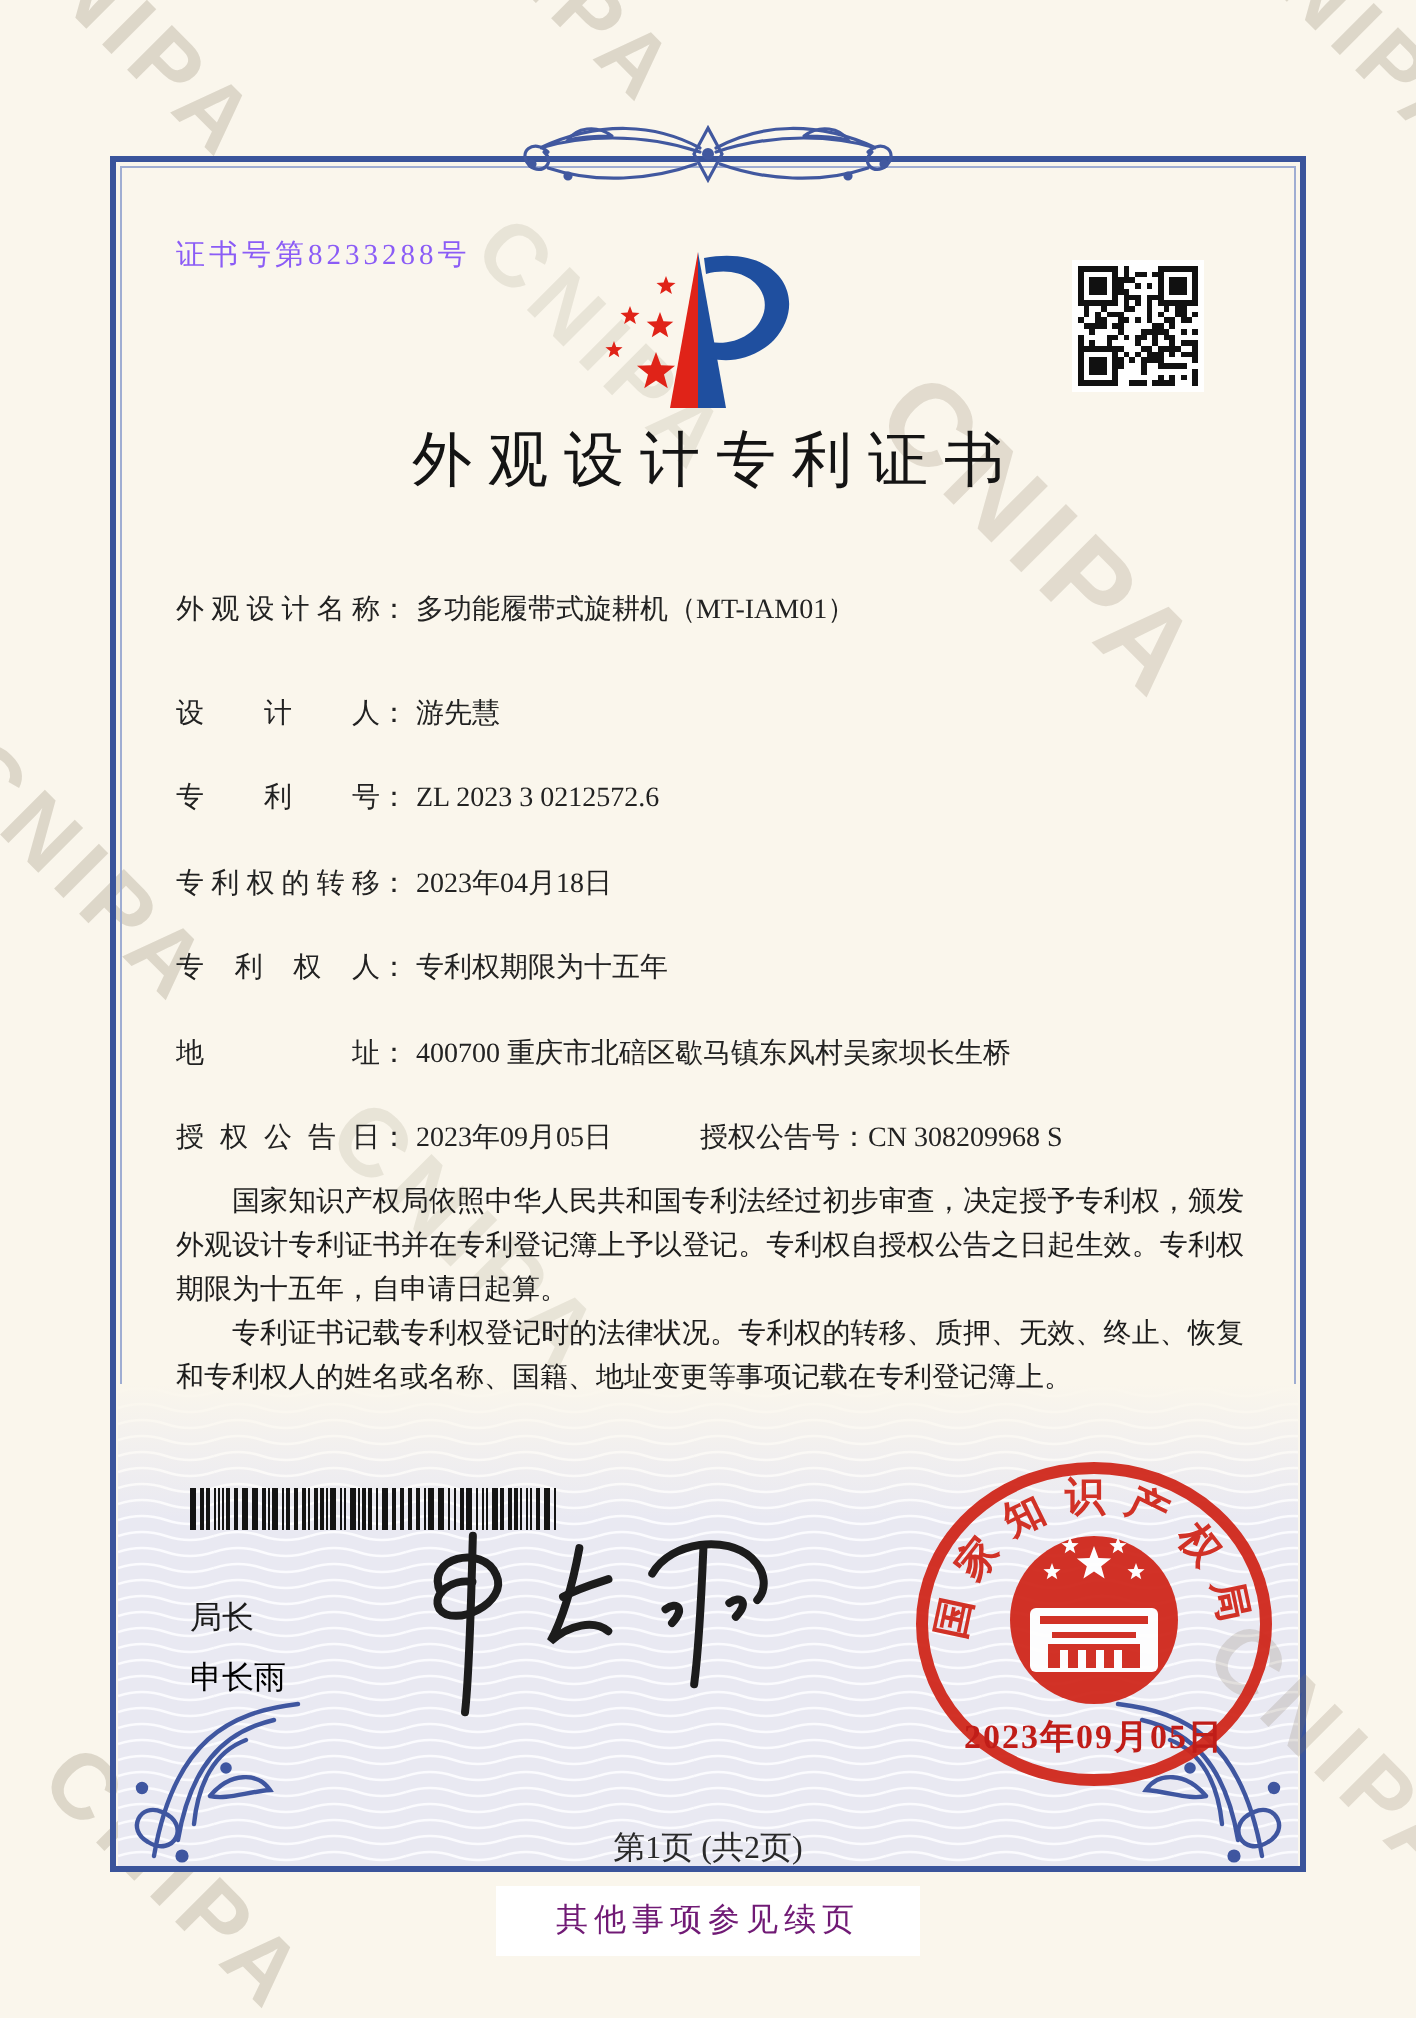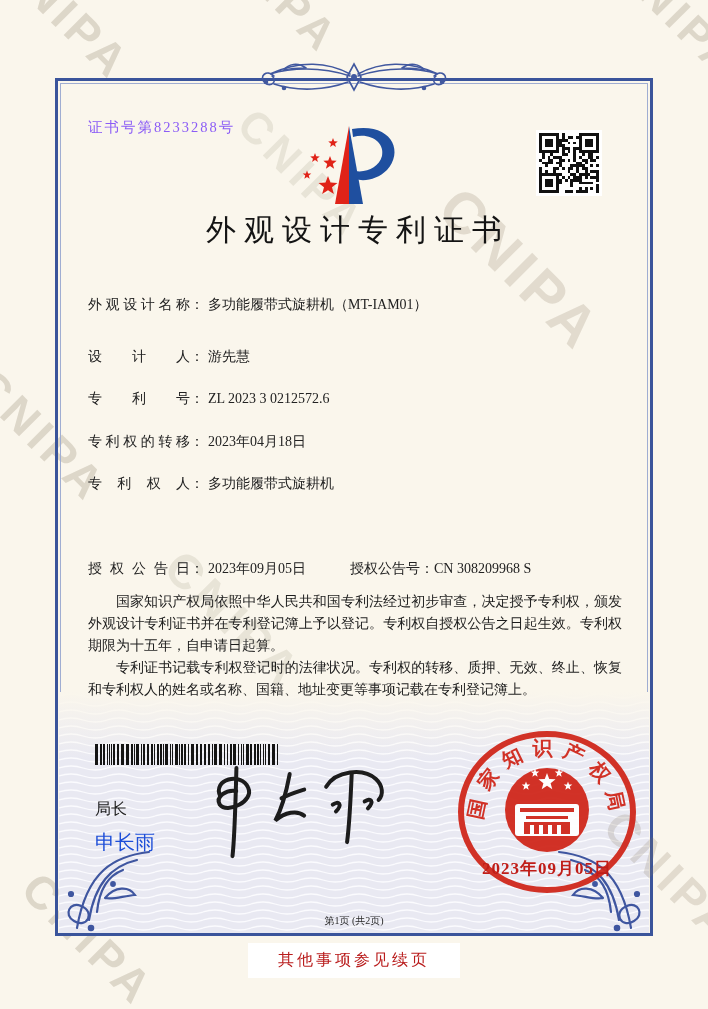--- a/index.html
+++ b/index.html
@@ -62,37 +62,37 @@
   
   .paras{
     position:absolute;left:88px;width:534px;top:591px;z-index:3;
     font-size:14px;line-height:22px;color:#1c1c1c;text-align:justify;
   }
   .paras p{margin:0;text-indent:2em;}
 
   
   .barcode{position:absolute;left:95px;top:744px;width:185px;height:21px;z-index:3;}
   .signer-title{position:absolute;left:95px;top:799px;z-index:3;font-size:16px;color:#1b1b1b;font-family:Liberation Serif, serif;}
-  .signer-name{position:absolute;left:95px;top:829px;z-index:3;font-size:20px;color:#1d4ed8;font-family:Liberation Sans, sans-serif;}
+  .signer-name{position:absolute;left:95px;top:829px;z-index:3;font-size:16px;color:#000000;font-family:Liberation Sans, sans-serif;}
   .signature{position:absolute;left:185px;top:758px;width:215px;height:108px;z-index:4;}
 
   .seal{position:absolute;left:454px;top:726px;width:186px;height:170px;z-index:5;opacity:.95;}
   .seal-date{
     position:absolute;left:457px;top:857px;width:180px;z-index:6;
     text-align:center;font-size:17px;font-weight:bold;color:#c01d18;letter-spacing:1px;
   }
 
   .page-info{
     position:absolute;left:0;right:0;top:914px;z-index:3;
-    text-align:center;font-size:10px;color:#2a2a2a;
+    text-align:center;font-size:16px;color:#2a2a2a;
   }
   .note-box{
     position:absolute;left:50%;top:943px;transform:translateX(-50%);z-index:3;
     background:#ffffff;padding:7px 30px;white-space:nowrap;
-    font-size:16px;color:#b91c1c;letter-spacing:3px;
+    font-size:16px;color:#701a75;letter-spacing:3px;
   }
 </style>
 </head>
 <body>
 
 <div class="page">
 
   <div class="wm" style="left:-18px;top:-14px;font-size:46px;">CNIPA</div>
   <div class="wm" style="left:196px;top:-36px;font-size:44px;">CNIPA</div>
   <div class="wm" style="left:598px;top:-10px;font-size:44px;">CNIPA</div>
@@ -425,21 +425,24 @@
   <div class="field-row" style="top:348px">
     <span class="f-label">设计人</span><span class="f-colon">：</span><span class="f-value">游先慧</span>
   </div>
   <div class="field-row" style="top:390px">
     <span class="f-label">专利号</span><span class="f-colon">：</span><span class="f-value">ZL 2023 3 0212572.6</span>
   </div>
   <div class="field-row" style="top:433px">
     <span class="f-label">专利权的转移</span><span class="f-colon">：</span><span class="f-value">2023年04月18日</span>
   </div>
   <div class="field-row" style="top:475px">
-    <span class="f-label">专利权人</span><span class="f-colon">：</span><span class="f-value">多功能履带式旋耕机</span>
+    <span class="f-label">专利权人</span><span class="f-colon">：</span><span class="f-value">专利权期限为十五年</span>
+  </div>
+  <div class="field-row" style="top:518px">
+    <span class="f-label">地址</span><span class="f-colon">：</span><span class="f-value">400700 重庆市北碚区歇马镇东风村吴家坝长生桥</span>
   </div>
   <div class="field-row" style="top:560px">
     <span class="f-label">授权公告日</span><span class="f-colon">：</span><span class="f-value">2023年09月05日</span>
     <span class="grant-group">
       <span>授权公告号</span><span>：</span><span>CN 308209968 S</span>
     </span>
   </div>
 
   <div class="paras">
     <p>国家知识产权局依照中华人民共和国专利法经过初步审查，决定授予专利权，颁发外观设计专利证书并在专利登记簿上予以登记。专利权自授权公告之日起生效。专利权期限为十五年，自申请日起算。</p>

